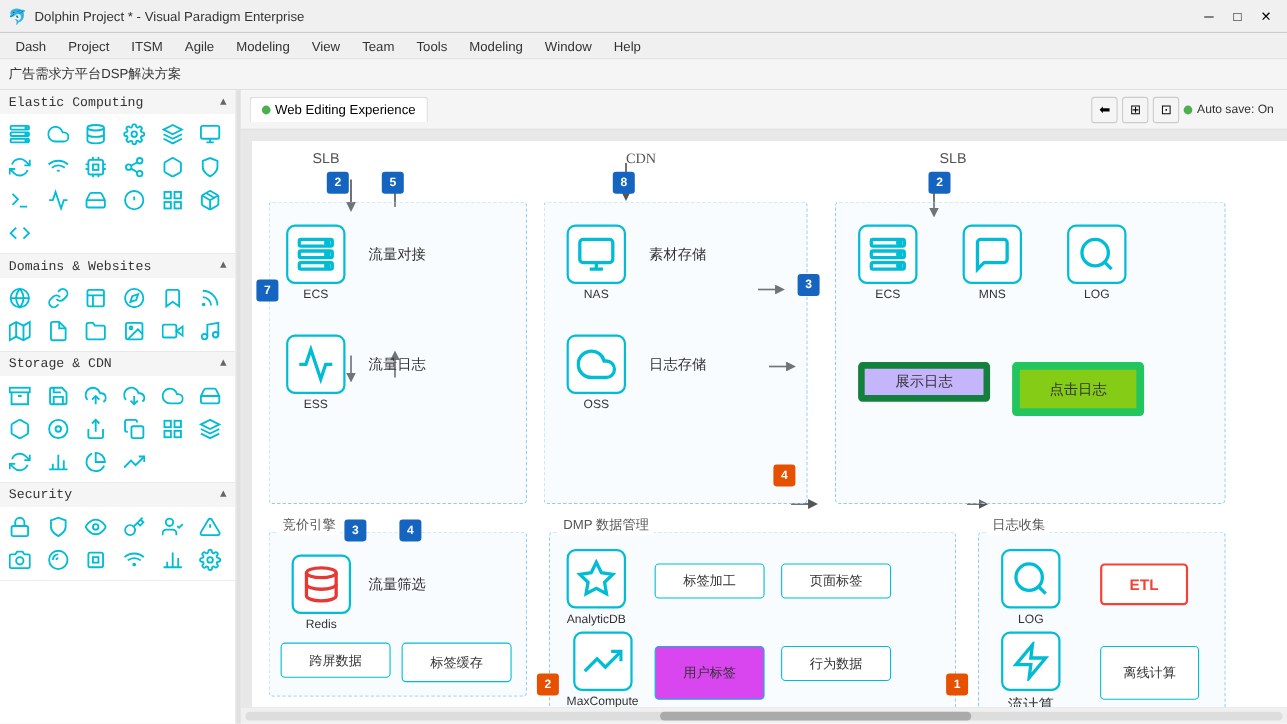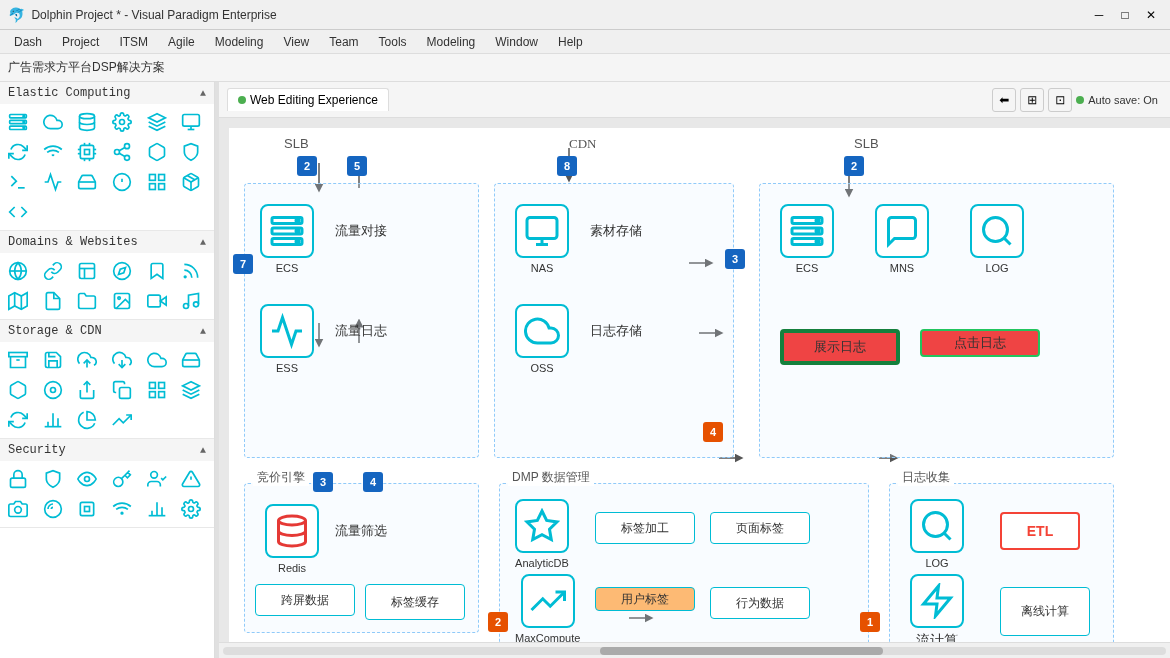--- a/index.html
+++ b/index.html
@@ -875,22 +875,22 @@
           <div style="position:absolute; top:20px; left:210px; display:flex; flex-direction:column; align-items:center; gap:4px;">
             <div style="width:54px; height:54px; border:2px solid #00bcd4; border-radius:8px; background:white; display:flex; align-items:center; justify-content:center;">
               <svg width="36" height="36" viewBox="0 0 24 24" fill="none" stroke="#00bcd4" stroke-width="2">
                   <circle cx="11" cy="11" r="8"></circle>
                   <line x1="21" y1="21" x2="16.65" y2="16.65"></line>
                 </svg>
             </div>
             <span style="font-size:11px; color:#333;">LOG</span>
           </div>
 
-          <div style="position:absolute; top:145px; left:20px; width:120px; height:36px; border:4px solid #15803d; border-radius:4px; background:#ef4444; display:flex; align-items:center; justify-content:center; font-size:13px; color:#333;">展示日志</div>
-          <div style="position:absolute; top:145px; left:160px; width:120px; height:28px; border:2px solid #22c55e; border-radius:4px; background:#ef4444; display:flex; align-items:center; justify-content:center; font-size:13px; color:#333;">点击日志</div>
+          <div style="position:absolute; top:145px; left:20px; width:120px; height:36px; border:6px solid #15803d; border-radius:4px; background:#c4b5fd; display:flex; align-items:center; justify-content:center; font-size:13px; color:#333;">展示日志</div>
+          <div style="position:absolute; top:145px; left:160px; width:120px; height:49px; border:7px solid #22c55e; border-radius:4px; background:#84cc16; display:flex; align-items:center; justify-content:center; font-size:13px; color:#333;">点击日志</div>
         </div>
 
         <div style="position:absolute; top:355px; left:15px; width:235px; height:150px; border:1.5px dashed #90caf9; border-radius:4px; background:rgba(227,242,253,0.2);">
           <div style="position:absolute; top:-15px; left:8px; font-size:12px; color:#555; font-weight:500; background:white; padding:0 4px;">竞价引擎</div>
 
           <div class="badge badge-blue" style="position:absolute; top:-12px; left:68px;">3</div>
 
           <div class="badge badge-blue" style="position:absolute; top:-12px; left:118px;">4</div>
 
           <div style="position:absolute; top:20px; left:20px; display:flex; flex-direction:column; align-items:center; gap:4px;">
@@ -933,21 +933,21 @@
           <div style="position:absolute; top:90px; left:15px; display:flex; flex-direction:column; align-items:center; gap:4px;">
             <div style="width:54px; height:54px; border:2px solid #00bcd4; border-radius:8px; background:white; display:flex; align-items:center; justify-content:center;">
               <svg width="36" height="36" viewBox="0 0 24 24" fill="none" stroke="#00bcd4" stroke-width="2">
                   <polyline points="23 6 13.5 15.5 8.5 10.5 1 18"></polyline>
                   <polyline points="17 6 23 6 23 12"></polyline>
                 </svg>
             </div>
             <span style="font-size:11px; color:#333;">MaxCompute</span>
           </div>
 
-          <div style="position:absolute; top:103px; left:95px; width:100px; height:24px; border:1px solid #00bcd4; border-radius:4px; background:#fdba74; display:flex; align-items:center; justify-content:center; font-size:12px; color:#333;">用户标签</div>
+          <div style="position:absolute; top:103px; left:95px; width:100px; height:49px; border:1px solid #00bcd4; border-radius:4px; background:#d946ef; display:flex; align-items:center; justify-content:center; font-size:12px; color:#333;">用户标签</div>
 
           <div style="position:absolute; top:103px; left:210px; width:100px; height:32px; border:1px solid #00bcd4; border-radius:4px; background:white; display:flex; align-items:center; justify-content:center; font-size:12px; color:#333;">行为数据</div>
         </div>
 
         <div style="position:absolute; top:355px; left:660px; width:225px; height:165px; border:1.5px dashed #90caf9; border-radius:4px; background:rgba(227,242,253,0.2);">
           <div style="position:absolute; top:-15px; left:8px; font-size:12px; color:#555; font-weight:500; background:white; padding:0 4px;">日志收集</div>
 
           <div style="position:absolute; top:15px; left:20px; display:flex; flex-direction:column; align-items:center; gap:4px;">
             <div style="width:54px; height:54px; border:2px solid #00bcd4; border-radius:8px; background:white; display:flex; align-items:center; justify-content:center;">
               <svg width="36" height="36" viewBox="0 0 24 24" fill="none" stroke="#00bcd4" stroke-width="2">

